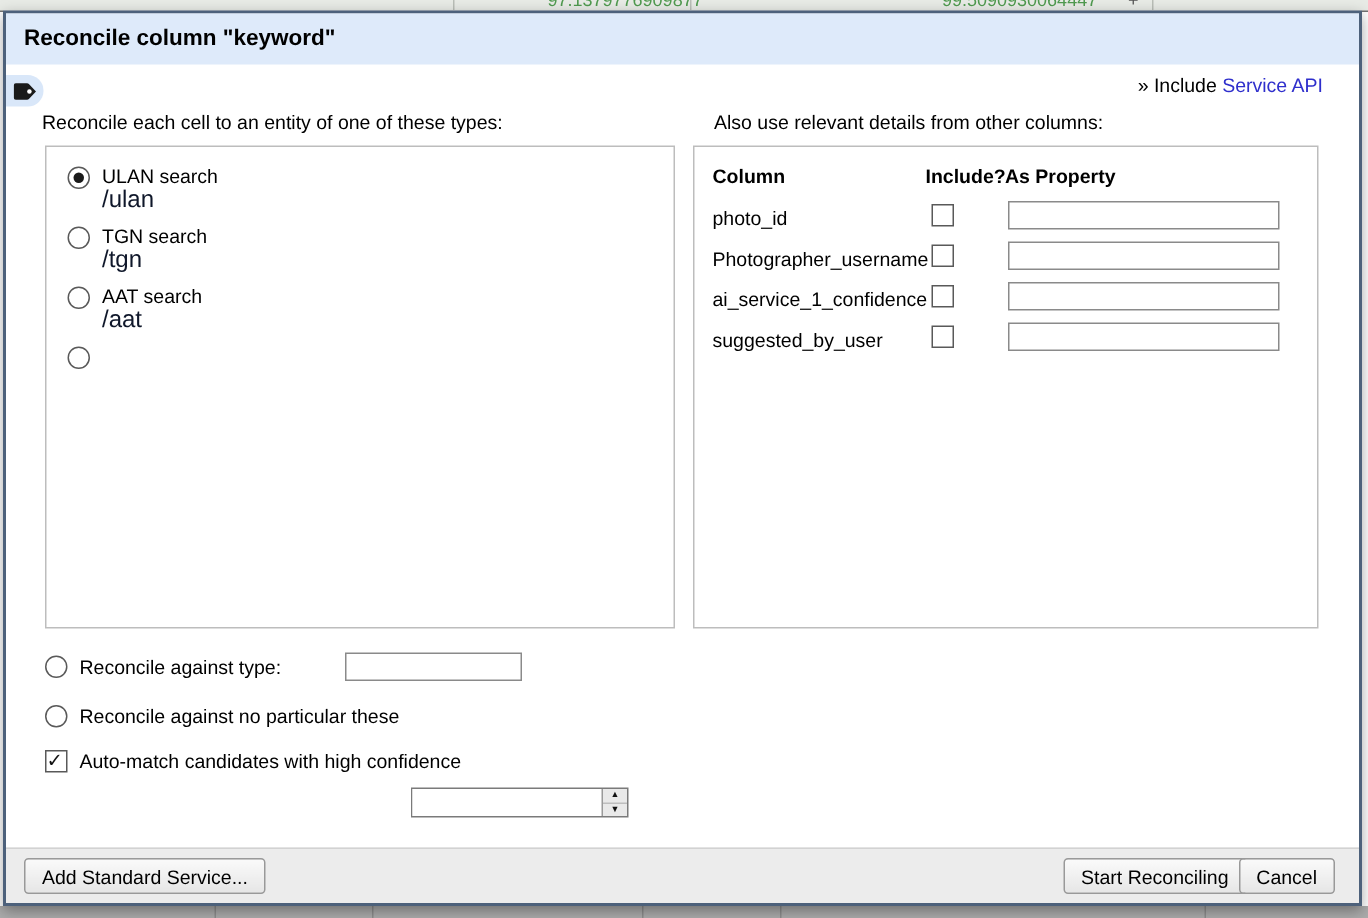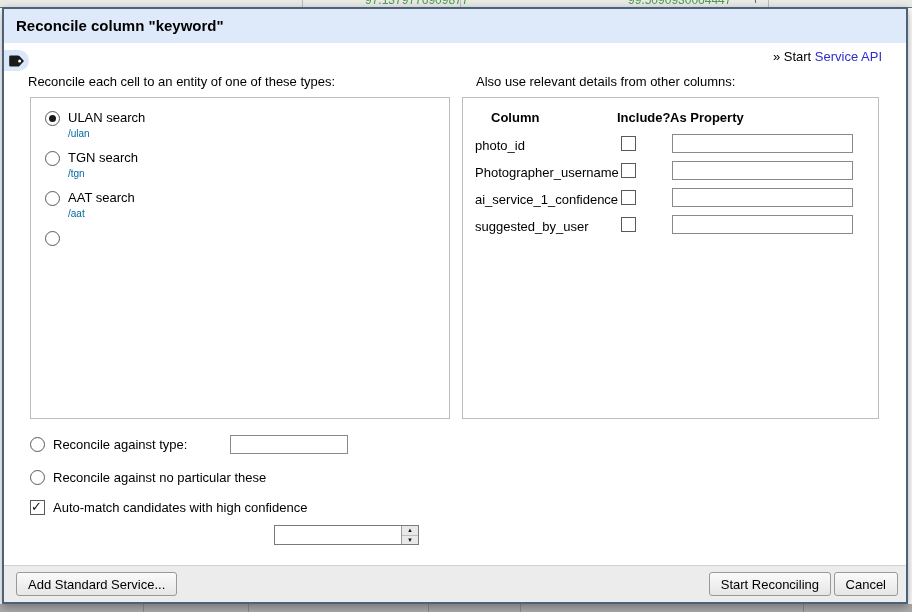--- a/index.html
+++ b/index.html
@@ -36,26 +36,26 @@
          border-radius:50%;background:#1a1a1a;}
   .cbox{display:inline-block;width:13px;height:13px;border:1px solid #595959;background:#fff;
         position:relative;vertical-align:middle;flex:0 0 auto;cursor:pointer;}
   .cbox.checked::after{content:"✓";position:absolute;left:0px;top:-2px;font-size:13px;
         font-weight:bold;color:#111;}
 
   .type-row{display:flex;align-items:flex-start;margin-bottom:7px;}
   .type-row .radio{margin-top:2px;}
   .type-texts{margin-left:8px;}
   .type-name{font-size:13px;line-height:17px;}
-  .type-id{font-size:10px;color:#0369a1;line-height:16px;}
+  .type-id{font-size:16px;color:#0f172a;line-height:16px;}
 
   
   .rp-inner{position:relative;padding-top:12px;}
   .rp-header{position:relative;height:24px;font-weight:bold;}
-  .rp-h-col{position:absolute;left:28px;top:0;}
+  .rp-h-col{position:absolute;left:12px;top:0;}
   .rp-h-inc{position:absolute;left:154px;top:0;}
   .rp-h-prop{position:absolute;left:207px;top:0;}
   .rp-row{position:relative;height:27px;}
   .rp-row .rp-label{position:absolute;left:12px;top:4px;}
   .rp-row .cbox{position:absolute;left:158px;top:2px;}
   .rp-row input{position:absolute;left:209px;top:0;width:175px;height:17px;
         border:1px solid #8a8a8a;font:12px "Liberation Sans",sans-serif;padding:0 2px;}
 
   
   .opt{position:absolute;left:26px;display:flex;align-items:center;}
@@ -72,21 +72,21 @@
   .spin-btn:last-child{border-bottom:none;}
 
   
   .footer{position:absolute;left:0;bottom:0;width:100%;height:37px;background:#ececec;
           border-top:1px solid #d2d2d2;box-sizing:border-box;}
   .btn{position:absolute;top:6px;height:24px;padding:0 11px;font:13px "Liberation Sans",sans-serif;
        background:linear-gradient(#fafafa,#e6e6e6);border:1px solid #999;border-radius:3px;
        color:#000;cursor:pointer;}
   .btn-add{left:12px;}
   .btn-start{right:75px;}
-  .btn-cancel{right:8px;}
+  .btn-cancel{right:16px;}
 </style>
 </head>
 <body>
 
 <div class="bg-top">
   <span class="num" style="left:365px">97.1379776909877</span>
   <span class="num" style="left:628px">99.5090930064447</span>
   <span class="num" style="left:752px;color:#555">+</span>
   <div class="vline" style="left:302px"></div>
   <div class="vline" style="left:460px"></div>
@@ -104,21 +104,21 @@
 <div class="dialog">
   <div class="dlg-header">Reconcile column "keyword"</div>
 
   <div class="tag-pill">
     <svg width="16" height="14" viewBox="0 0 16 14">
       <path d="M1.5,1.5 h7.5 a2,2 0 0 1 1.4,0.6 L15,7 l-4.6,4.9 a2,2 0 0 1 -1.4,0.6 H1.5 a1.3,1.3 0 0 1 -1.3,-1.3 V2.8 a1.3,1.3 0 0 1 1.3,-1.3 z" fill="#1a1a1a"></path>
       <circle cx="10.6" cy="7" r="1.5" fill="#ffffff"></circle>
     </svg>
   </div>
 
-  <div class="access"><span>» Start </span><a>Service API</a></div>
+  <div class="access"><span>» Include </span><a>Service API</a></div>
 
   <div class="section-label" style="left:24px">Reconcile each cell to an entity of one of these types:</div>
   <div class="section-label" style="left:472px">Also use relevant details from other columns:</div>
 
   <div class="panel panel-left">
     <div class="type-row">
       <span class="radio checked"></span>
       <div class="type-texts">
         <div class="type-name">ULAN search</div>
         <div class="type-id">/ulan</div>

